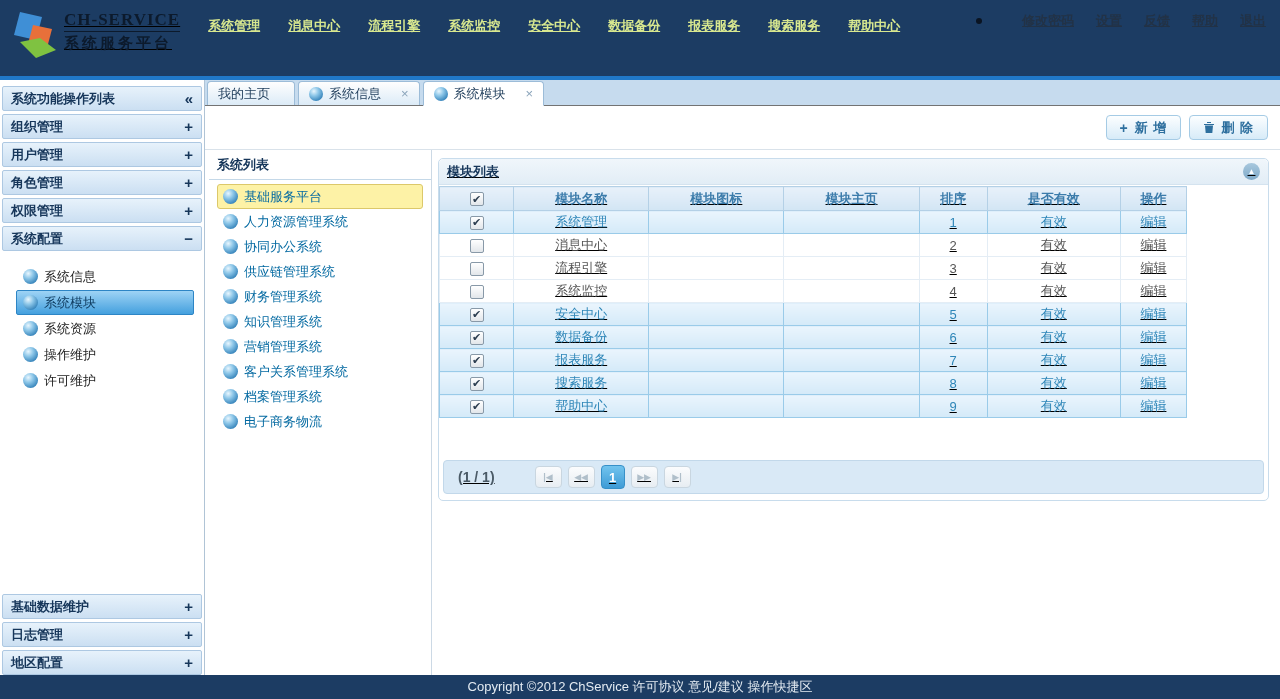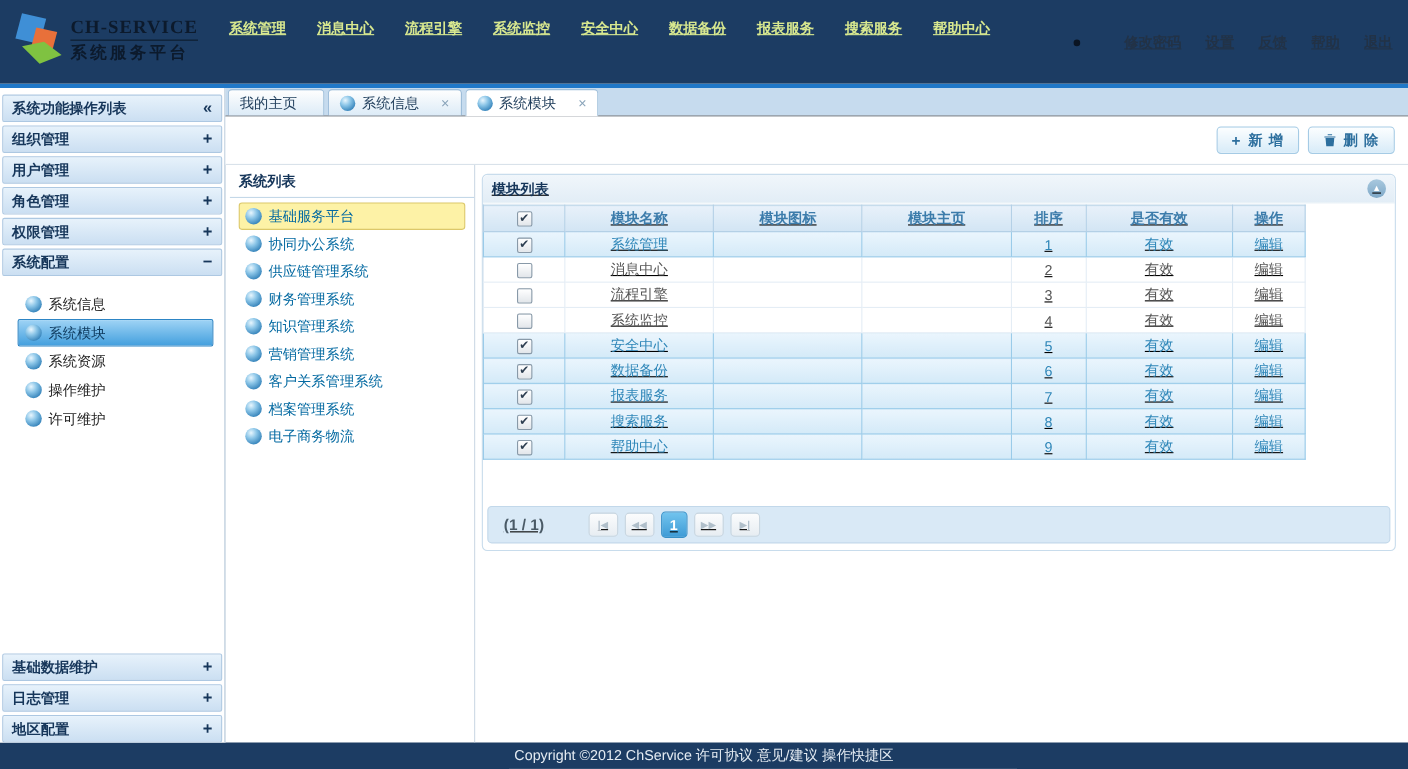--- a/index.html
+++ b/index.html
@@ -2,27 +2,27 @@
 <html><head>
 <meta charset="utf-8">
 <style>
   * { margin:0; padding:0; box-sizing:border-box; }
   html,body { width:1280px; height:699px; }
   body { font-family:"Liberation Sans","DejaVu Sans",sans-serif; font-size:13px; background:#fff; overflow:hidden; }
   a { text-decoration:underline; cursor:pointer; }
 
   
   .header { height:76px; background:#1c3c63; position:relative; display:flex; align-items:flex-start; }
-  .logo { display:flex; align-items:center; padding:10px 0 0 12px; }
+  .logo { display:flex; align-items:flex-start; padding:10px 0 0 12px;text-decoration:underline; }
   .logo-text { margin-left:4px; color:#0c1a2c; }
   .logo-title { font-family:"Liberation Serif","DejaVu Serif",serif; font-weight:bold; font-size:17px; letter-spacing:1px; border-bottom:1px solid #0c1a2c; padding-bottom:1px; }
   .logo-subtitle { font-weight:bold; font-size:15px; letter-spacing:3px; margin-top:2px; }
   .main-nav { display:flex; gap:28px; padding:17px 0 0 28px; }
   .main-nav a { color:#d8e88f; font-weight:bold; font-size:13px; white-space:nowrap; }
-  .user-nav { position:absolute; right:14px; top:30px; display:flex; gap:22px; align-items:center;font-family:Liberation Mono, monospace; }
+  .user-nav { position:absolute; right:14px; top:12px; display:flex; gap:22px; align-items:center;font-family:Liberation Mono, monospace; }
   .user-nav a { color:#223246; font-weight:bold; font-size:13px; }
   .status-dot { width:6px; height:6px; border-radius:50%; background:#0a1422; margin-right:18px; }
   .blue-bar { height:4px; background:#2078c8; }
 
   
   .content { display:flex; height:595px; background:#fff; }
 
   
   .sidebar { width:205px; border-right:1px solid #b0c4d6; background:#fff; display:flex; flex-direction:column; padding:2px 2px 0 2px; }
   .acc-head { height:25px; margin-top:3px; background:linear-gradient(#e7f2fb,#cbdff2); border:1px solid #adc8e2; color:#16365a; font-weight:bold; display:flex; align-items:center; justify-content:space-between; padding:0 8px; cursor:pointer; border-radius:2px; }
@@ -233,20 +233,24 @@
 
       <div class="sys-panel">
         <div class="sys-title">系统列表</div>
         <div class="sys-list">
           <div class="sys-item selected">
             <span class="sphere"></span>
               <span>基础服务平台</span>
           </div>
           <div class="sys-item">
             <span class="sphere"></span>
+              <span>人力资源管理系统</span>
+          </div>
+          <div class="sys-item">
+            <span class="sphere"></span>
               <span>协同办公系统</span>
           </div>
           <div class="sys-item">
             <span class="sphere"></span>
               <span>供应链管理系统</span>
           </div>
           <div class="sys-item">
             <span class="sphere"></span>
               <span>财务管理系统</span>
           </div>

